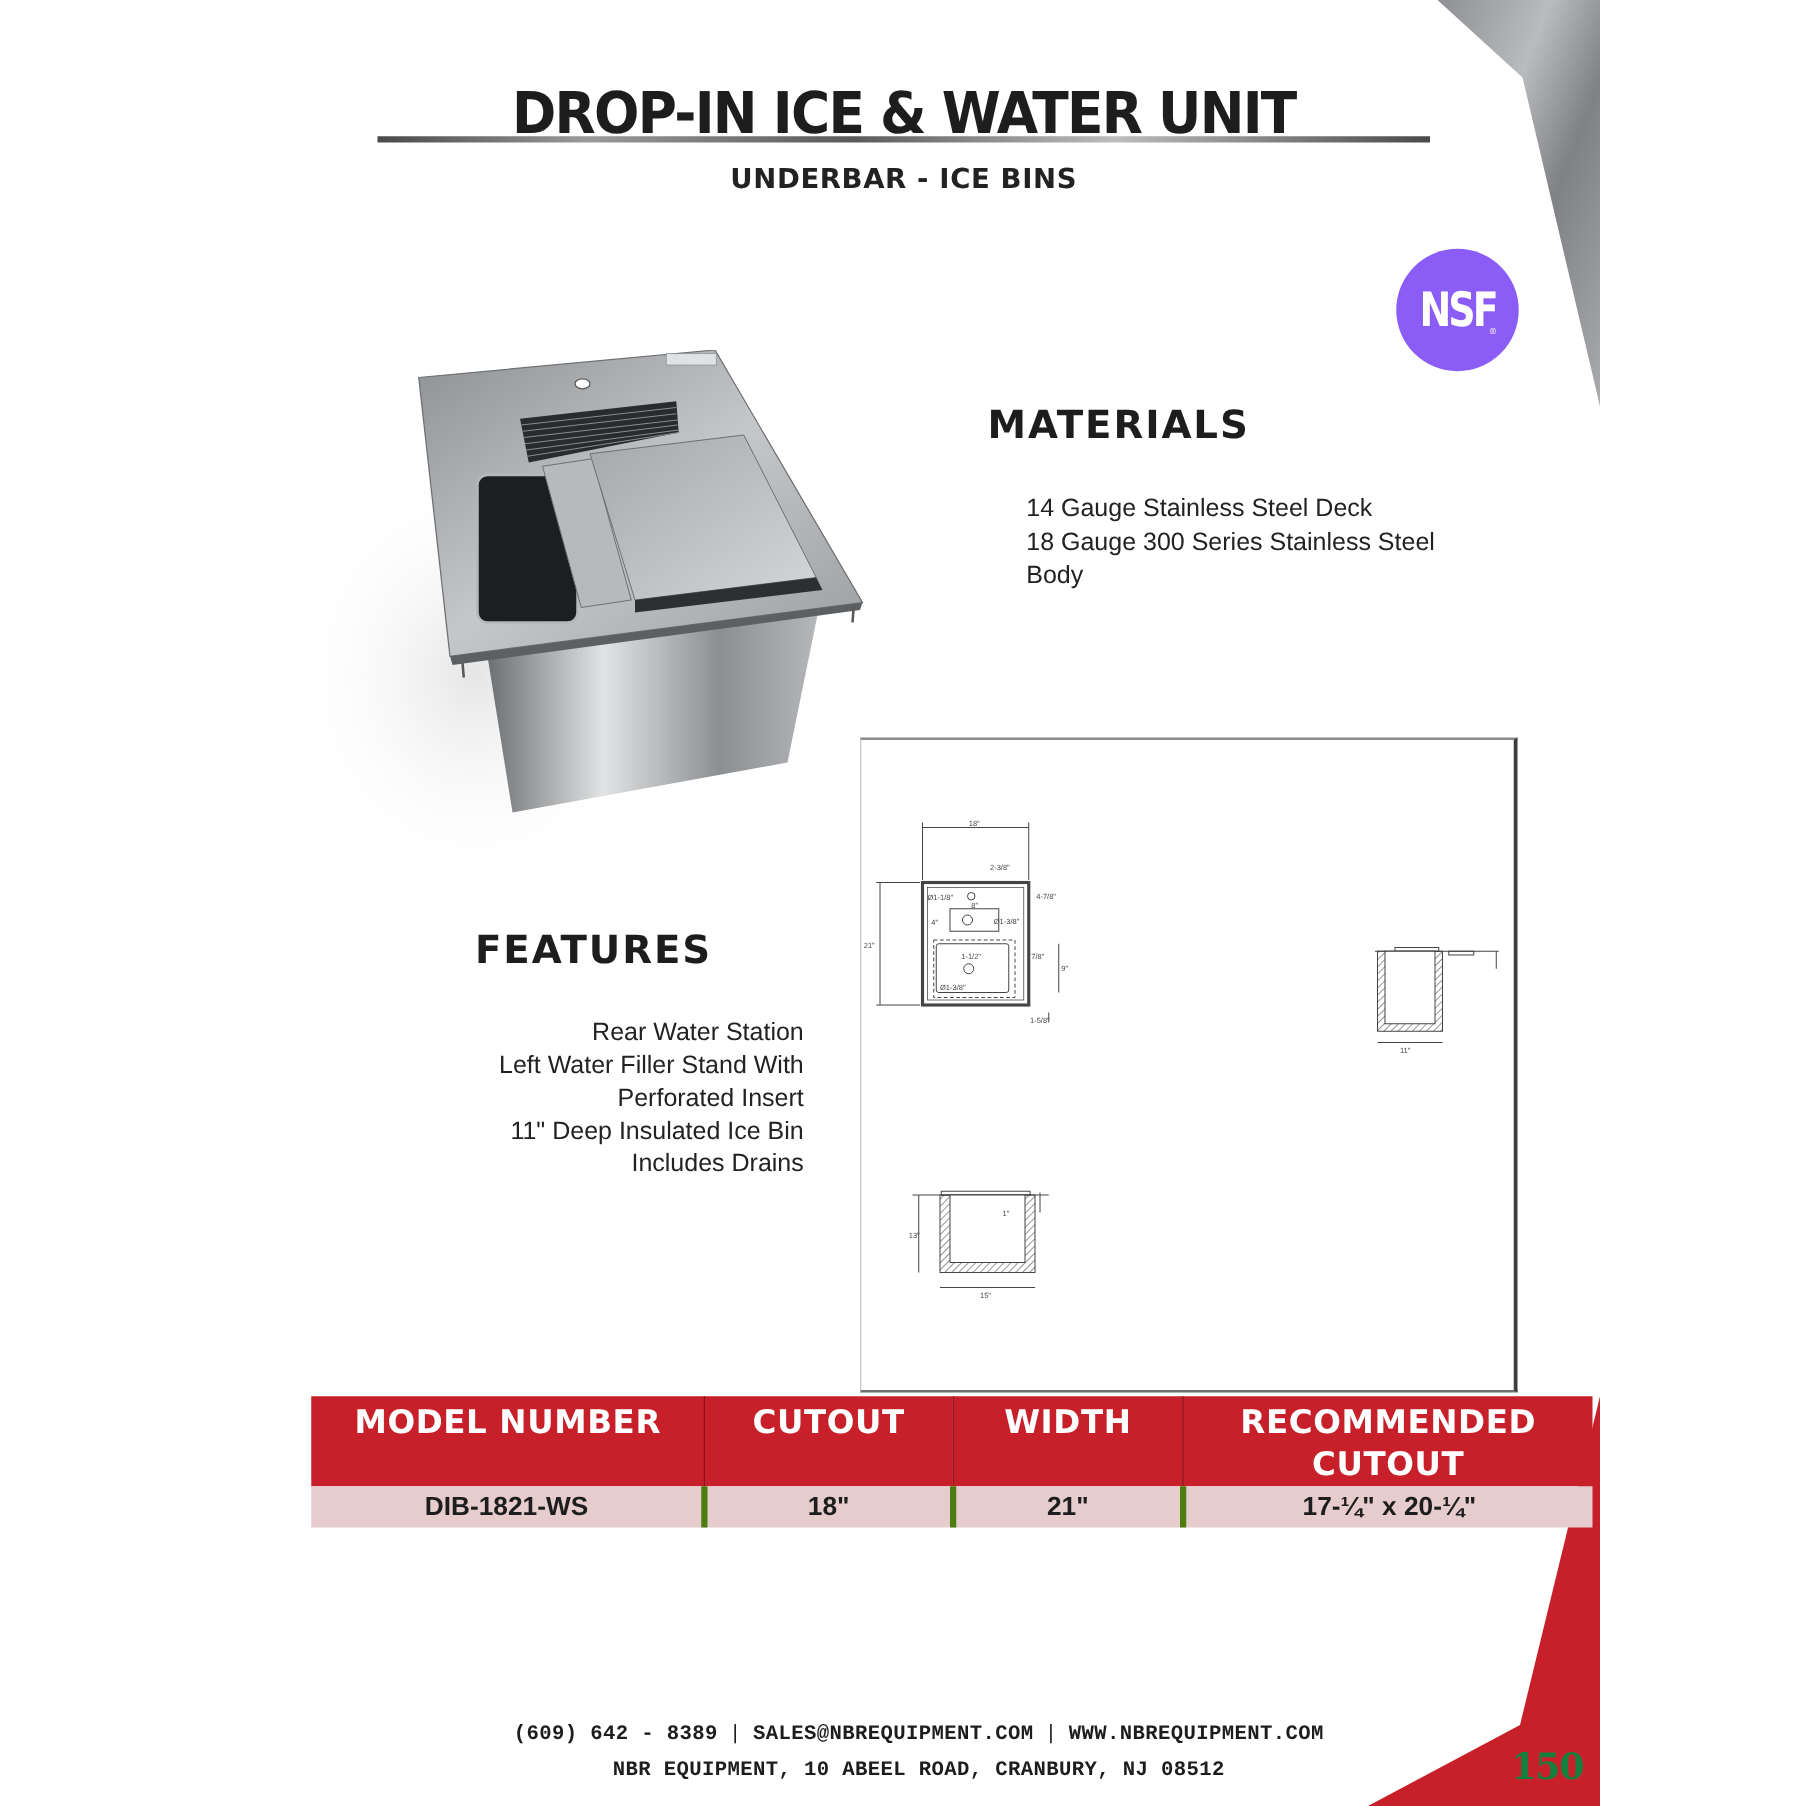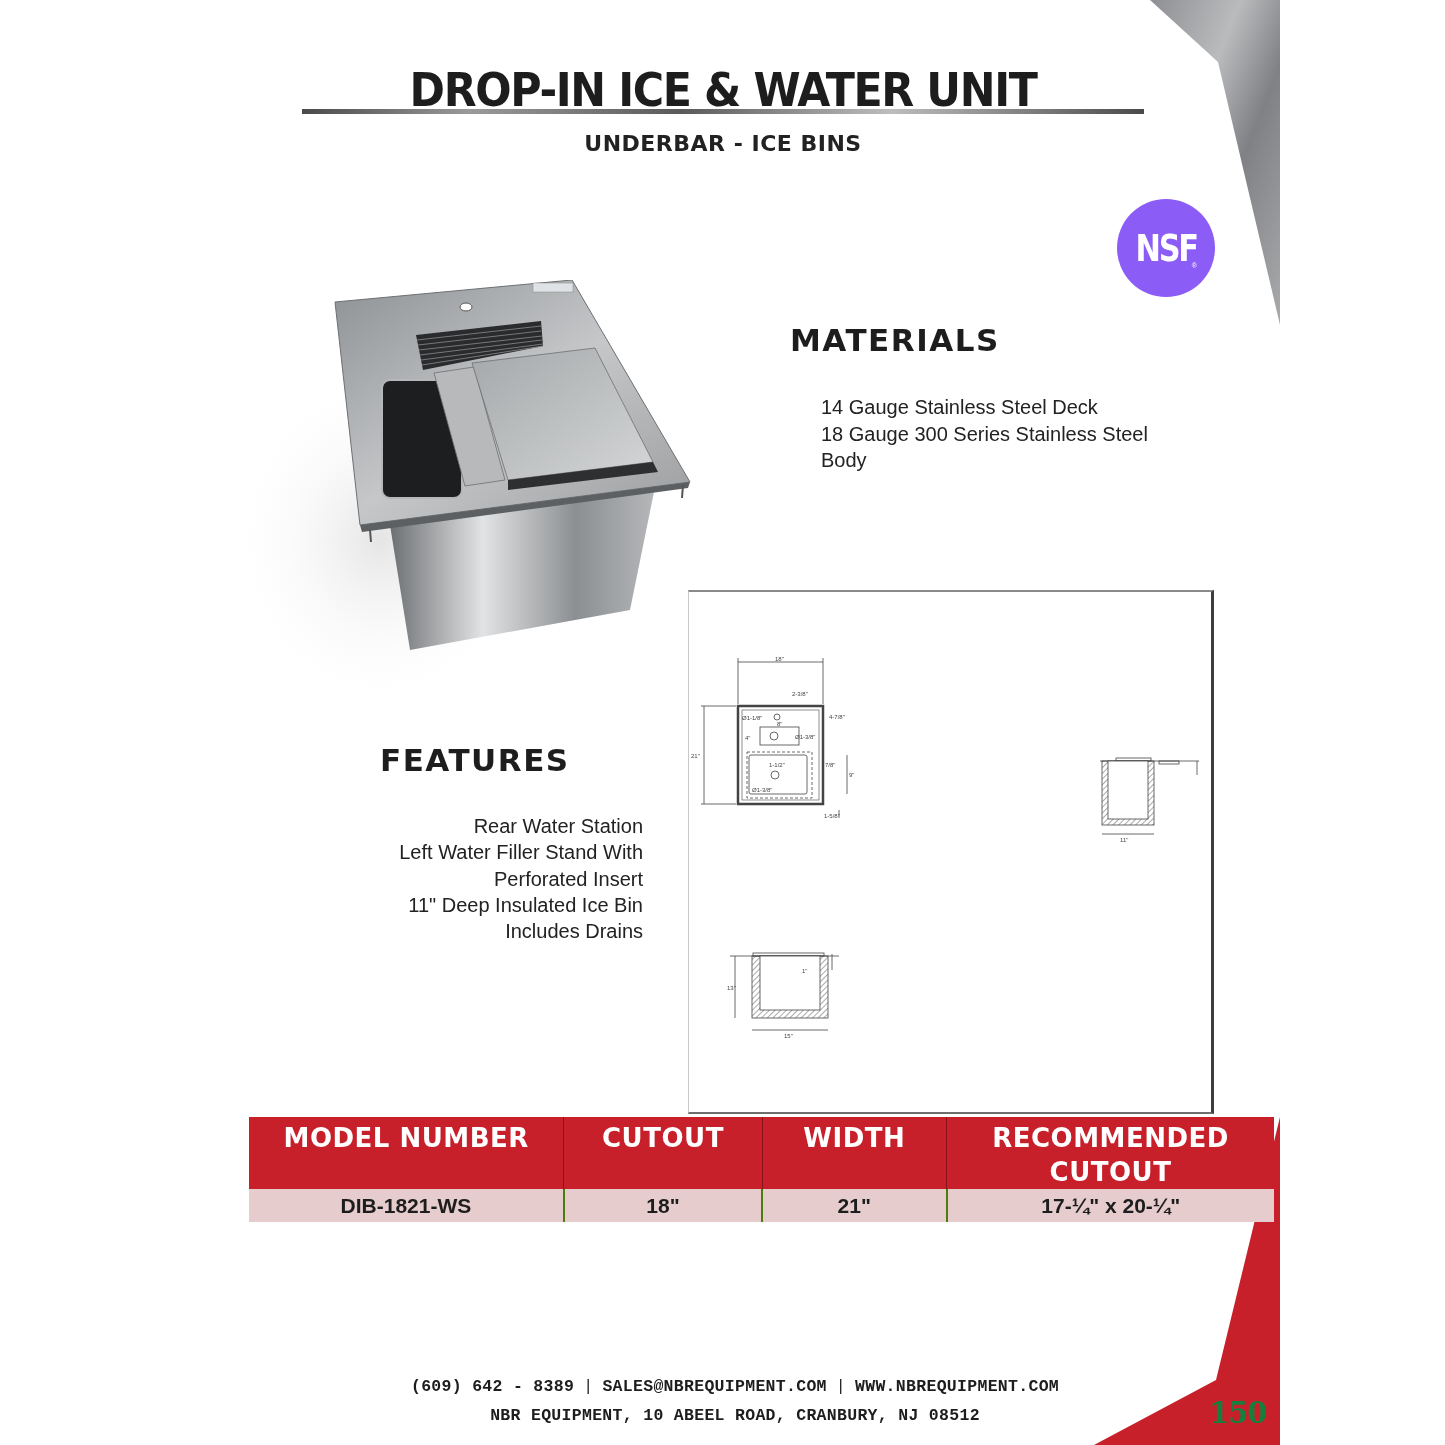--- a/index.html
+++ b/index.html
@@ -57,21 +57,21 @@
   .spec-table { position: absolute; left: 231px; top: 1117px; width: 1025px; border-collapse: collapse; margin-left: 18px; }
   .spec-table th {
     background: #c8202a; color: #fff; font-family: "DejaVu Sans", sans-serif; font-weight: bold;
     font-size: 26px; line-height: 34px; padding: 4px 0 0 0; vertical-align: top; text-align: center;
     border-right: 1px solid #8a1218; letter-spacing: 0.5px;
   }
   .spec-table th:last-child { border-right: none; }
   .spec-table td {
     background: #e6cccd; font-family: "Liberation Sans", sans-serif; font-weight: bold;
     font-size: 21px; height: 33px; text-align: center; color: #1d1d1d;
-    border-right: 2px solid #4d7c0f;
+    border-right: 5px solid #4d7c0f;
   }
   .spec-table td:last-child { border-right: none; }
 
   .footer-line {
     position: absolute; left: 312px; width: 846px; text-align: center;
     font-family: Liberation Mono, monospace; font-weight: bold; color: #1d1d1d; letter-spacing: 0.3px;
   }
   .footer-contact { top: 1377px; font-size: 16.5px; }
   .footer-address { top: 1406px; font-size: 16.5px; }
   .sep { display: inline-block; margin: 0 9px; font-weight: normal; }

